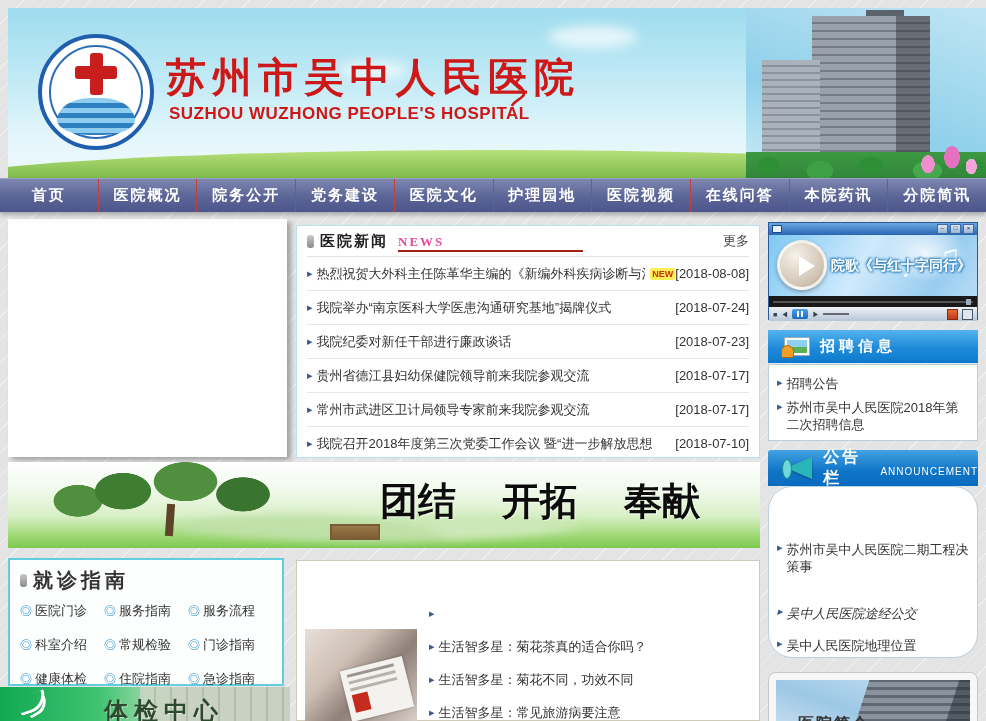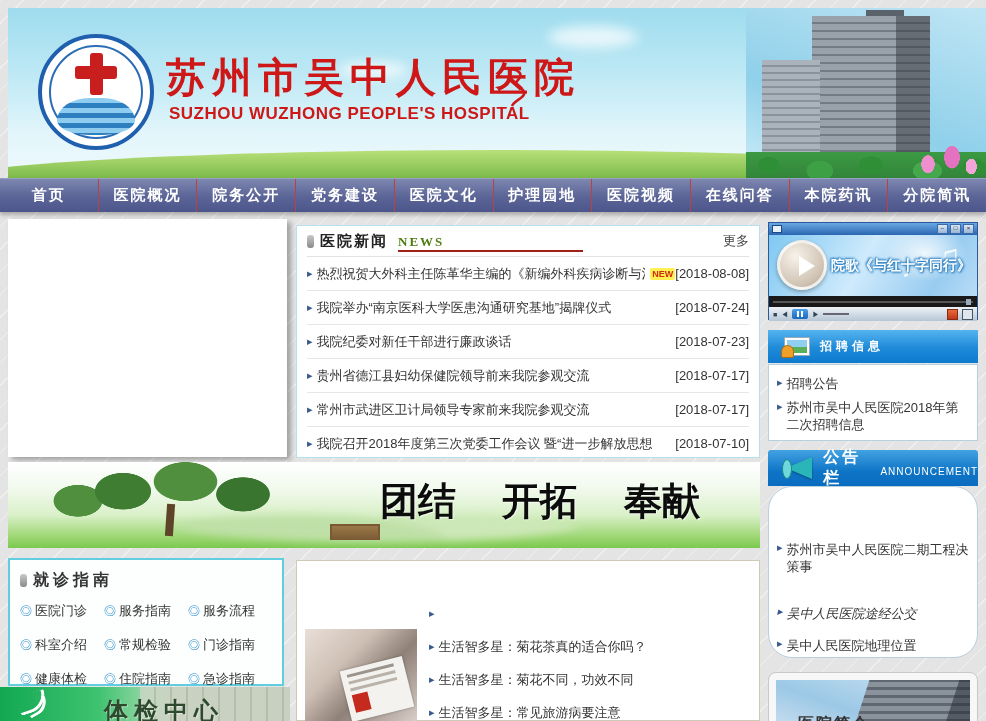--- a/index.html
+++ b/index.html
@@ -39,21 +39,21 @@
   .nav-item{flex:1;display:flex;align-items:center;justify-content:center;color:#fff;font-size:15px;font-weight:bold;
     letter-spacing:2px;border-left:1px solid #c04040;cursor:pointer;white-space:nowrap;}
   .nav-item:first-child{border-left:none;}
   
   .left-ph{position:absolute;left:8px;top:219px;width:279px;height:238px;background:#fff;box-shadow:4px 3px 5px rgba(0,0,0,.3);}
   .news-box{position:absolute;left:296px;top:225px;width:464px;height:233px;background:#fff;border:1px solid #b5e0ef;box-sizing:border-box;padding:0 10px;}
   .news-head{display:flex;align-items:center;height:30px;border-bottom:1px solid #e2e2e2;}
   .cap-ic{width:7px;height:13px;border-radius:3px;background:linear-gradient(180deg,#c9c9c9,#8a8a8a);margin-right:6px;}
   .news-title{font-size:15px;font-weight:bold;color:#222;letter-spacing:2px;}
   .news-en-wrap{margin-left:10px;width:185px;border-bottom:2px solid #a22116;margin-bottom:-2px;}
-  .news-en{font:bold 13px "Liberation Serif",serif;color:#4d7c0f;letter-spacing:2px;}
+  .news-en{font:bold 13px "Liberation Serif",serif;color:#ec4899;letter-spacing:2px;}
   .news-more{margin-left:auto;font-size:13px;color:#444;cursor:pointer;}
   .n-row{display:flex;align-items:center;height:33px;border-bottom:1px solid #e6e6e6;}
   .n-row:last-child{border-bottom:none;}
   .tri{color:#3a5a8e;font-size:11px;margin-right:4px;}
   .tri::before{content:"▸";}
   .n-txt{font-size:13px;color:#333;white-space:nowrap;overflow:hidden;cursor:pointer;}
   .badge-new{margin-left:5px;background:#fff053;color:#d02c10;font:bold 9px "Liberation Sans",sans-serif;padding:1px 2px;border-radius:2px;}
   .n-date{margin-left:auto;font-size:13px;color:#333;white-space:nowrap;}
   
   .slogan{position:absolute;left:8px;top:462px;width:752px;height:86px;overflow:hidden;
@@ -62,21 +62,21 @@
     background:radial-gradient(60% 100% at 30% 100%,#bfe0a8 60%,transparent 62%),radial-gradient(60% 100% at 70% 100%,#cde8b8 60%,transparent 62%);}
   .tree{position:absolute;left:40px;top:-6px;width:250px;height:64px;
     background:radial-gradient(46px 30px at 30% 55%,#3f7d33 60%,transparent 62%),radial-gradient(52px 32px at 55% 40%,#4f8f3d 60%,transparent 62%),radial-gradient(44px 28px at 78% 60%,#39752f 60%,transparent 62%),radial-gradient(40px 26px at 12% 70%,#4f8f3d 60%,transparent 62%);}
   .trunk{position:absolute;left:158px;top:42px;width:8px;height:32px;background:#5d4327;transform:rotate(4deg);}
   .bench{position:absolute;left:322px;top:62px;width:46px;height:14px;border:2px solid #7a5a34;border-bottom:none;background:linear-gradient(180deg,#9a7848,#7a5a34);}
   .slogan-words{position:absolute;left:372px;top:14px;display:flex;gap:46px;
     font:bold 38px "DejaVu Serif",serif;color:#0c0c0c;text-shadow:1px 1px 0 rgba(255,255,255,.6);}
   
   .guide{position:absolute;left:8px;top:558px;width:276px;height:128px;background:#fdffff;border:2px solid #63cde0;box-sizing:border-box;padding:8px 10px 0;}
   .guide-head{display:flex;align-items:center;height:24px;}
-  .guide-title{font-size:16px;font-weight:bold;color:#333;letter-spacing:4px;}
+  .guide-title{font-size:20px;font-weight:bold;color:#333;letter-spacing:4px;}
   .guide-grid{display:grid;grid-template-columns:1fr 1fr 1fr;row-gap:16px;margin-top:10px;}
   .g-link{display:flex;align-items:center;font-size:13px;color:#333;cursor:pointer;white-space:nowrap;}
   .g-ic{color:#1f86c8;font-size:12px;margin-right:3px;}
   .g-ic::before{content:"◎";}
   
   .checkup{position:absolute;left:0;top:687px;width:290px;height:40px;overflow:hidden;cursor:pointer;
     background:linear-gradient(90deg,#12a852 0%,#3fc370 34%,#9ad8a8 52%,#b7c4ae 60%,#aebda6 100%);}
   .checkup-bld{position:absolute;right:0;top:0;width:150px;height:40px;
     background:repeating-linear-gradient(90deg,#cfd6c8 0 14px,#b4bfa9 14px 16px),linear-gradient(180deg,#dfe6d8,#aebda6);opacity:.8;}
   .bird{position:absolute;left:18px;top:6px;width:34px;height:24px;}
@@ -120,21 +120,21 @@
   .c-pause i{display:block;width:2px;height:6px;background:#fff;}
   .c-vol{width:26px;height:2px;background:#667;}
   .c-red{margin-left:auto;width:9px;height:9px;background:linear-gradient(180deg,#e86a3a,#c03818);border:1px solid #8a2810;cursor:pointer;}
   .c-chk{width:9px;height:9px;background:#dfe6ee;border:1px solid #456;cursor:pointer;}
   .side-head{position:absolute;left:768px;width:210px;display:flex;align-items:center;color:#fff;}
   .recruit-head{top:330px;height:33px;background:linear-gradient(180deg,#55b3f0 0%,#1e8ad8 55%,#0d7acf 100%);}
   .ann-head{top:450px;height:36px;background:linear-gradient(180deg,#44a2e2 0%,#0e74c6 60%,#0a6cc0 100%);border-radius:3px 3px 0 0;}
   .rec-ic{position:relative;width:26px;height:19px;margin:0 10px 0 16px;background:#fff;border:1px solid #9ab;box-sizing:border-box;padding:1px;}
   .rec-ic .ph{position:absolute;inset:2px;background:linear-gradient(180deg,#8fd0f0 55%,#58b058 55%);}
   .rec-ic .man{position:absolute;left:-4px;bottom:-3px;width:11px;height:11px;border-radius:50% 50% 2px 2px;background:#f0a028;border:1px solid #b06a10;}
-  .side-title{font-size:12px;font-weight:bold;letter-spacing:4px;}
+  .side-title{font-size:15px;font-weight:bold;letter-spacing:4px;}
   .megaphone{position:relative;width:34px;height:26px;margin:0 12px 0 14px;}
   .megaphone .cone{position:absolute;left:4px;top:2px;width:0;height:0;border-right:26px solid #2ab5b8;border-top:11px solid transparent;border-bottom:11px solid transparent;filter:drop-shadow(0 1px 1px rgba(0,40,60,.5));}
   .megaphone .mouth{position:absolute;left:0;top:4px;width:8px;height:18px;border-radius:50%;background:#6fd8da;border:1px solid #1a8a8c;}
   .ann-title{font-size:16px;font-weight:bold;letter-spacing:3px;}
   .ann-en{font-size:10px;letter-spacing:1px;margin-left:8px;margin-top:6px;}
   .side-box{position:absolute;left:768px;width:210px;background:#fff;border:1px solid #b8cfdd;box-sizing:border-box;}
   .recruit-box{top:364px;height:77px;padding:10px 8px 0;}
   .s-row{display:flex;align-items:flex-start;margin-bottom:7px;}
   .s-row .tri{margin-top:1px;}
   .s-txt{font-size:13px;color:#333;line-height:17px;cursor:pointer;}

